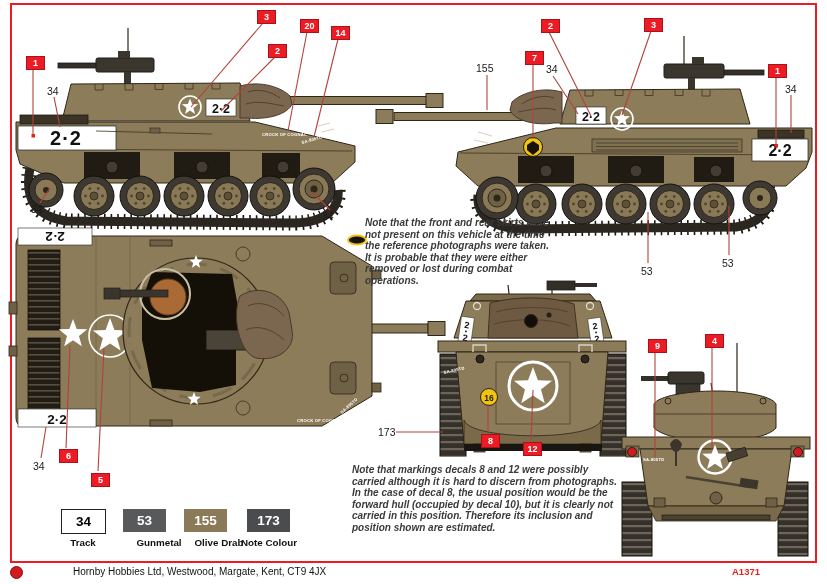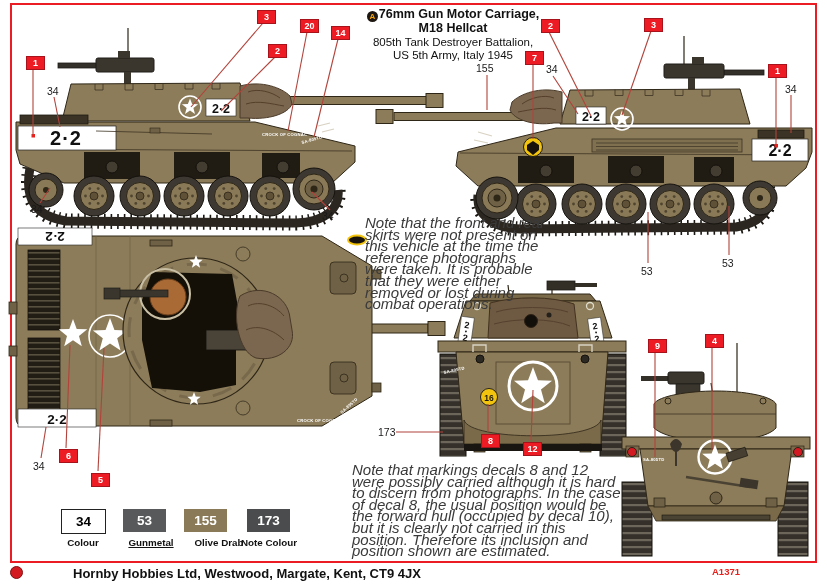--- a/index.html
+++ b/index.html
@@ -14,31 +14,31 @@
   .t-reg{font-size:11.5px;}
   .abadge{display:inline-block;width:11px;height:11px;border-radius:50%;background:#1d1712;
           color:#f5a100;font-size:8px;font-weight:bold;line-height:11px;text-align:center;
           vertical-align:-1px;margin-right:1px;}
   
   .co{position:absolute;min-width:11px;padding:1px 3px;background:#ed1c24;border:1px solid #a8121a;
       color:#fff;font-size:9px;font-weight:bold;text-align:center;line-height:10px;}
   
   .ref{position:absolute;font-size:10.5px;font-weight:500;color:#1a1a1a;}
   
-  .note{position:absolute;font-style:italic;font-size:15px;line-height:11.6px;color:#3a3a3a;}
+  .note{position:absolute;font-style:italic;font-size:10px;line-height:11.6px;color:#3a3a3a;font-weight:bold;}
   
   .sw{position:absolute;width:43px;height:23px;text-align:center;font-weight:bold;
       font-size:13.5px;line-height:23px;}
   .sw.first{border:1.5px solid #222;}
   .swlab{position:absolute;font-size:9.8px;font-weight:bold;text-align:center;width:70px;}
   
-  #footer-text{left:25px;top:566px;font-size:13px;font-weight:bold;color:#111;padding-left:48px;}
+  #footer-text{left:25px;top:566px;font-size:10px;font-weight:normal;color:#111;padding-left:48px;}
   #logo{left:10px;top:566px;width:11px;height:11px;border-radius:50%;
         background:#d21a20;border:1px solid #7e1012;}
-  #code{left:712px;top:566px;width:100px;text-align:left;font-size:9.5px;font-weight:bold;color:#e8211d;}
+  #code{left:696px;top:566px;width:100px;text-align:center;font-size:9.5px;font-weight:bold;color:#e8211d;}
   
   svg{position:absolute;left:0;top:0;}
   .olv{fill:#8c7c5a;stroke:#2e2617;stroke-width:1;}
   .olvdk{fill:#6f6146;stroke:#2e2617;stroke-width:0.8;}
   .ln{stroke:#2e2617;stroke-width:1.2;fill:none;}
   .lns{stroke:#3d3423;stroke-width:0.8;fill:none;}
   .lead{stroke:#b2423a;stroke-width:1.1;fill:none;}
   text{font-family:"Liberation Sans",sans-serif;}
   .t22s{font-size:12.5px;font-weight:bold;fill:#111;text-anchor:middle;}
   .t22b{font-size:20px;font-weight:bold;fill:#111;text-anchor:middle;letter-spacing:1px;}
@@ -326,26 +326,20 @@
       <path class="lead" d="M98,471 L104,348"></path>
       <path class="lead" d="M41,458 L46,427"></path>
       <path class="lead" d="M396,432 L443,432"></path>
       <path class="lead" d="M488,432 L488,404"></path>
       <path class="lead" d="M531,440 L533,390"></path>
       <path class="lead" d="M655,351 L655,457"></path>
       <path class="lead" d="M712,347 L712,450"></path>
     </g>
   </svg>
 
-  <div id="title" class="abs">
-    <div class="t-bold"><span class="abadge">A</span><span>76mm Gun Motor Carriage,</span></div>
-    <div class="t-bold">M18 Hellcat</div>
-    <div class="t-reg">805th Tank Destroyer Battalion,</div>
-    <div class="t-reg">US 5th Army, Italy 1945</div>
-  </div>
 
   <div class="co" style="left:26px;top:56px;">1</div>
   <div class="co" style="left:257px;top:10px;">3</div>
   <div class="co" style="left:300px;top:19px;">20</div>
   <div class="co" style="left:331px;top:26px;">14</div>
   <div class="co" style="left:268px;top:44px;">2</div>
   <div class="co" style="left:541px;top:19px;">2</div>
   <div class="co" style="left:644px;top:18px;">3</div>
   <div class="co" style="left:525px;top:51px;">7</div>
   <div class="co" style="left:768px;top:64px;">1</div>
@@ -367,21 +361,21 @@
   <div class="ref" style="left:33px;top:460px;">34</div>
   <div class="ref" style="left:378px;top:426px;">173</div>
 
   <div class="note" style="left:365px;top:217px;width:184px;">Note that the front and rear skirts were not present on this vehicle at the time the reference photographs were taken. It is probable that they were either removed or lost during combat operations.</div>
   <div class="note" style="left:352px;top:464px;width:270px;">Note that markings decals 8 and 12 were possibly carried although it is hard to discern from photographs. In the case of decal 8, the usual position would be the forward hull (occupied by decal 10), but it is clearly not carried in this position. Therefore its inclusion and position shown are estimated.</div>
 
   <div class="sw first" style="left: 61px; top: 509px; background: rgb(255, 255, 255); color: rgb(0, 0, 0);">34</div>
   <div class="sw" style="left: 123px; top: 509px; background: rgb(88, 89, 91); color: rgb(255, 255, 255);">53</div>
   <div class="sw" style="left: 184px; top: 509px; background: rgb(138, 122, 88); color: rgb(255, 255, 255);">155</div>
   <div class="sw" style="left: 247px; top: 509px; background: rgb(75, 76, 78); color: rgb(255, 255, 255);">173</div>
-  <div class="swlab" style="left:48px;top:537px;">Colour</div>
-  <div class="swlab" style="left:116px;top:537px;text-decoration:underline;">Gunmetal</div>
+  <div class="swlab" style="left:48px;top:537px;">Track</div>
+  <div class="swlab" style="left:124px;top:537px;">Gunmetal</div>
   <div class="swlab" style="left:184px;top:537px;">Olive Drab</div>
   <div class="swlab" style="left:234px;top:537px;">Note Colour</div>
 
   <div id="logo" class="abs"></div>
   <div id="footer-text" class="abs">Hornby Hobbies Ltd, Westwood, Margate, Kent, CT9 4JX</div>
   <div id="code" class="abs">A1371</div>
 </div>
 
 </body></html>

